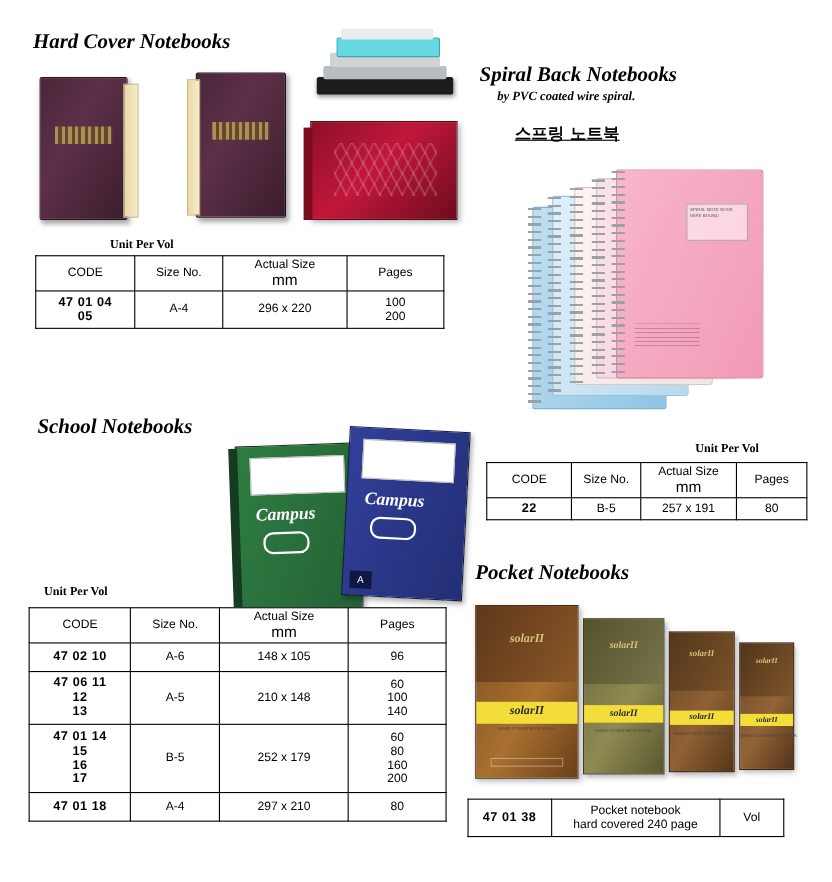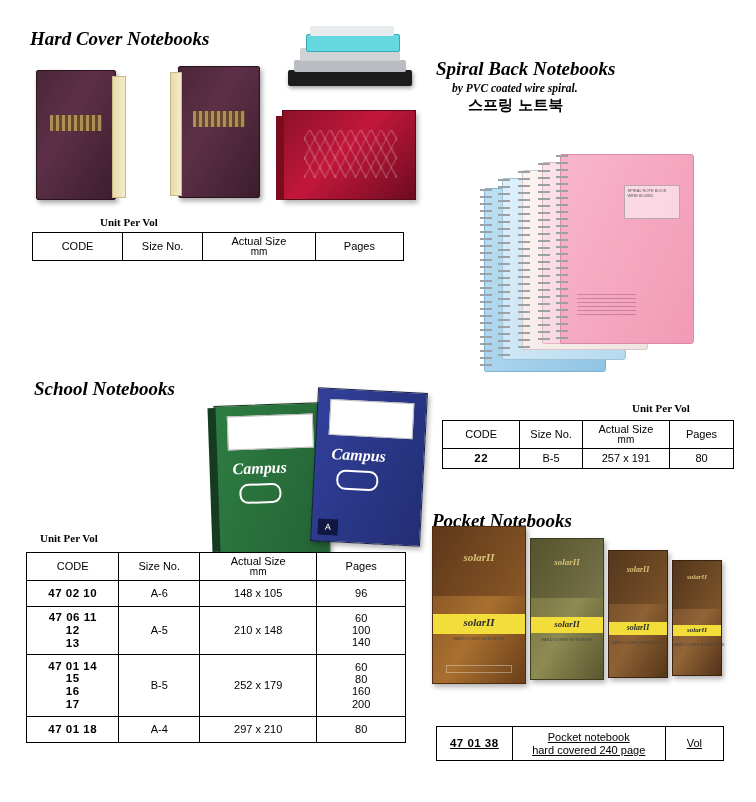--- a/index.html
+++ b/index.html
@@ -54,21 +54,21 @@
   }
   table.spec th{
     font-weight:normal;
     font-size:11px;
   }
   table.spec td.code{
     font-weight:bold;
     font-size:11.5px;
     letter-spacing:0.5px;
   }
-  .hdr-sub{font-size:10px;display:block;line-height:1.05;}
+  .hdr-sub{font-size:14px;display:block;line-height:1.05;}
 
   
   .hc-book{
     position:absolute;
     border-radius:2px;
   }
   .hc-cover{
     background:linear-gradient(120deg,#4b2639 0%,#5d3047 38%,#3b1d2d 100%);
     border:1px solid #2a1220;
     box-shadow:2px 3px 5px rgba(0,0,0,.35);
@@ -195,26 +195,34 @@
       <th style="width:86px;">CODE</th>
       <th style="width:76px;">Size No.</th>
       <th style="width:110px;">
         <span>Actual Size</span>
         <span class="hdr-sub">mm</span>
       </th>
       <th style="width:84px;">Pages</th>
     </tr>
   </thead>
   <tbody>
+    <tr style="height:34px;">
+      <td class="code" style="white-space:pre-line;">47 01 04
+05</td>
+      <td>A-4</td>
+      <td>296 x 220</td>
+      <td style="white-space:pre-line;">100
+200</td>
+    </tr>
   </tbody>
 </table>
 
 <h2 class="sect abs" style="left:436px;top:58px;">Spiral Back Notebooks</h2>
 <div class="subtitle abs" style="left:452px;top:82px;">by PVC   coated wire spiral.</div>
-<div class="korean abs" style="left:468px;top:96px;">스프링 노트북</div>
+<div class="korean abs" style="left:468px;top:112px;text-decoration:underline;">스프링 노트북</div>
 
 <div class="abs" style="left:480px;top:150px;width:250px;height:240px;">
 
   <div class="sp-book" style="left:4px;top:38px;width:120px;height:182px;background:linear-gradient(115deg,#bfe0f2,#8fc4e4);border:1px solid #7fb0cf;">
     <div class="sp-spiral"></div>
   </div>
 
   <div class="sp-book" style="left:22px;top:28px;width:122px;height:180px;background:linear-gradient(115deg,#dff0fa,#b6d9ee);border:1px solid #9cc3da;">
     <div class="sp-spiral"></div>
   </div>
@@ -325,21 +333,21 @@
       <td class="code">47 01 18</td>
       <td>A-4</td>
       <td>297 x 210</td>
       <td>80</td>
     </tr>
   </tbody>
 </table>
 
 <h2 class="sect abs" style="left:432px;top:510px;">Pocket Notebooks</h2>
 
-<div class="abs" style="left:432px;top:516px;width:300px;height:178px;">
+<div class="abs" style="left:432px;top:540px;width:300px;height:178px;">
 
   <div class="pk-book" style="left:0px;top:10px;width:92px;height:156px;background:linear-gradient(120deg,#7a4a21,#a9702f 55%,#6b3f1b);border:1px solid #4e2d12;">
     <div class="pk-top" style="height:44%;background:linear-gradient(120deg,#5e381a,#8a5726);"></div>
     <div class="pk-logo" style="top:24px;font-size:11px;">solarII</div>
     <div class="pk-band" style="top:56%;height:20px;"></div>
     <div class="pk-brand" style="top:57%;font-size:11px;">solarII</div>
     <div class="tiny" style="position:absolute;left:0;right:0;top:70%;">HARD COVER NOTE BOOK</div>
     <div style="position:absolute;left:14%;bottom:10px;right:14%;height:6px;border:1px solid rgba(255,255,255,.35);"></div>
   </div>
 
@@ -361,21 +369,21 @@
 
   <div class="pk-book" style="left:240px;top:44px;width:48px;height:114px;background:linear-gradient(120deg,#6b452a,#936436 55%,#52331a);border:1px solid #3b230f;">
     <div class="pk-top" style="height:42%;background:linear-gradient(120deg,#53351c,#7d5529);"></div>
     <div class="pk-logo" style="top:12px;font-size:7px;">solarII</div>
     <div class="pk-band" style="top:56%;height:11px;"></div>
     <div class="pk-brand" style="top:57%;font-size:7px;">solarII</div>
     <div class="tiny" style="position:absolute;left:0;right:0;top:71%;">HARD COVER NOTE BOOK</div>
   </div>
 </div>
 
-<table class="spec abs" style="left:436px;top:726px;width:288px;text-decoration:underline;">
+<table class="spec abs" style="left:425px;top:726px;width:288px;">
   <tbody>
     <tr style="height:34px;">
       <td class="code" style="width:76px;">47 01 38</td>
       <td style="width:160px;white-space:pre-line;">Pocket  notebook
 hard covered 240 page</td>
       <td style="width:56px;">Vol</td>
     </tr>
   </tbody>
 </table>
 

